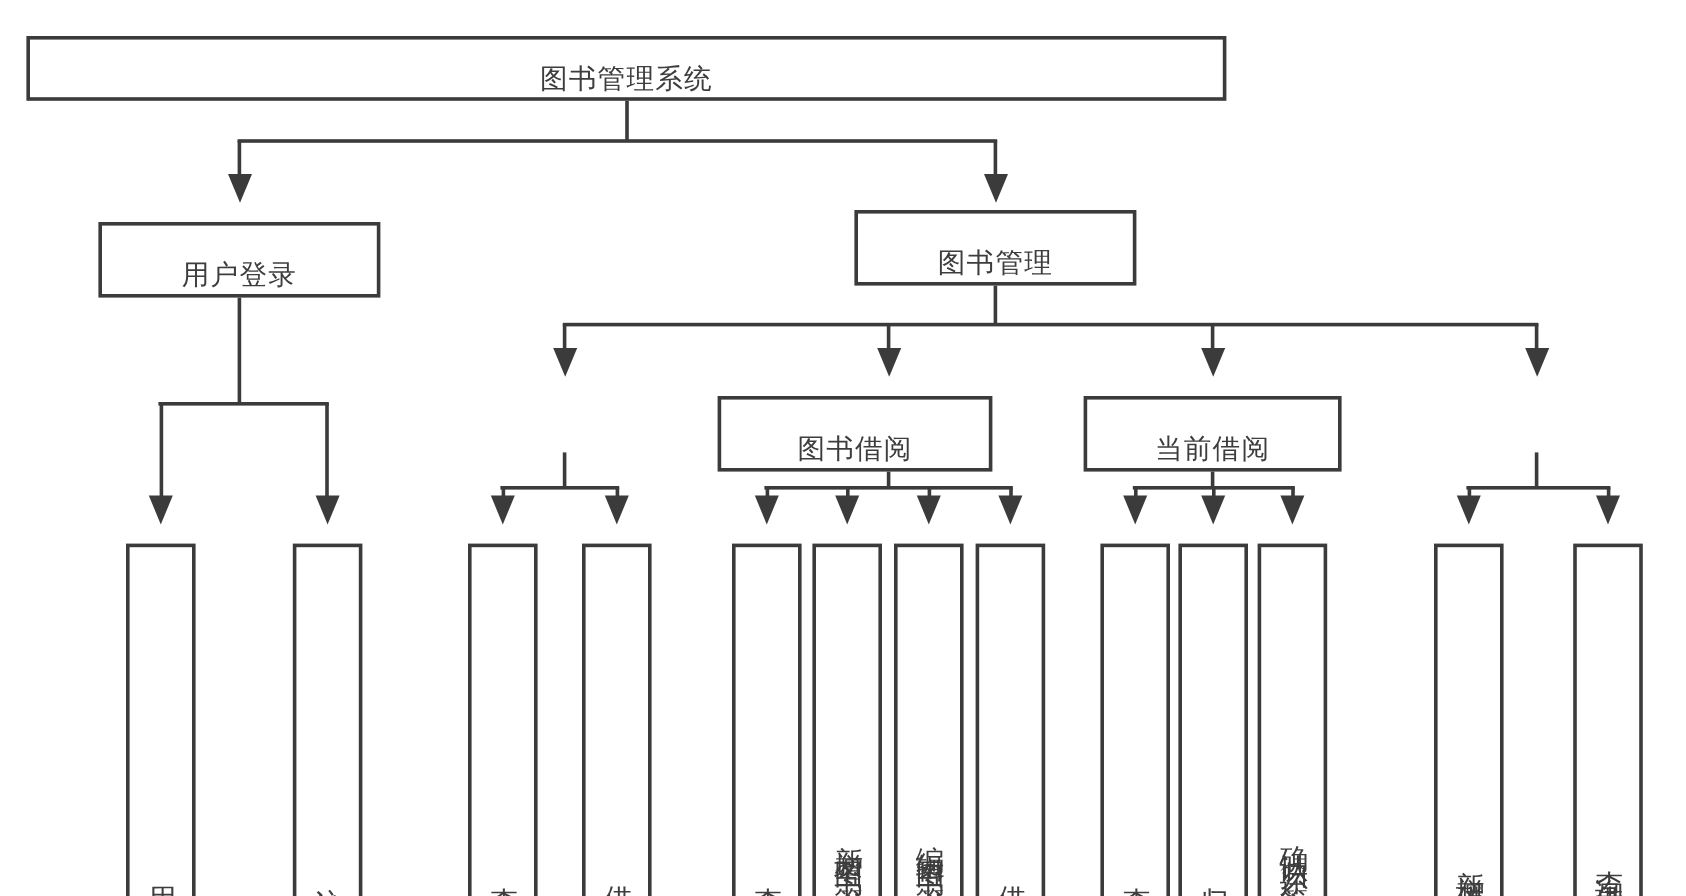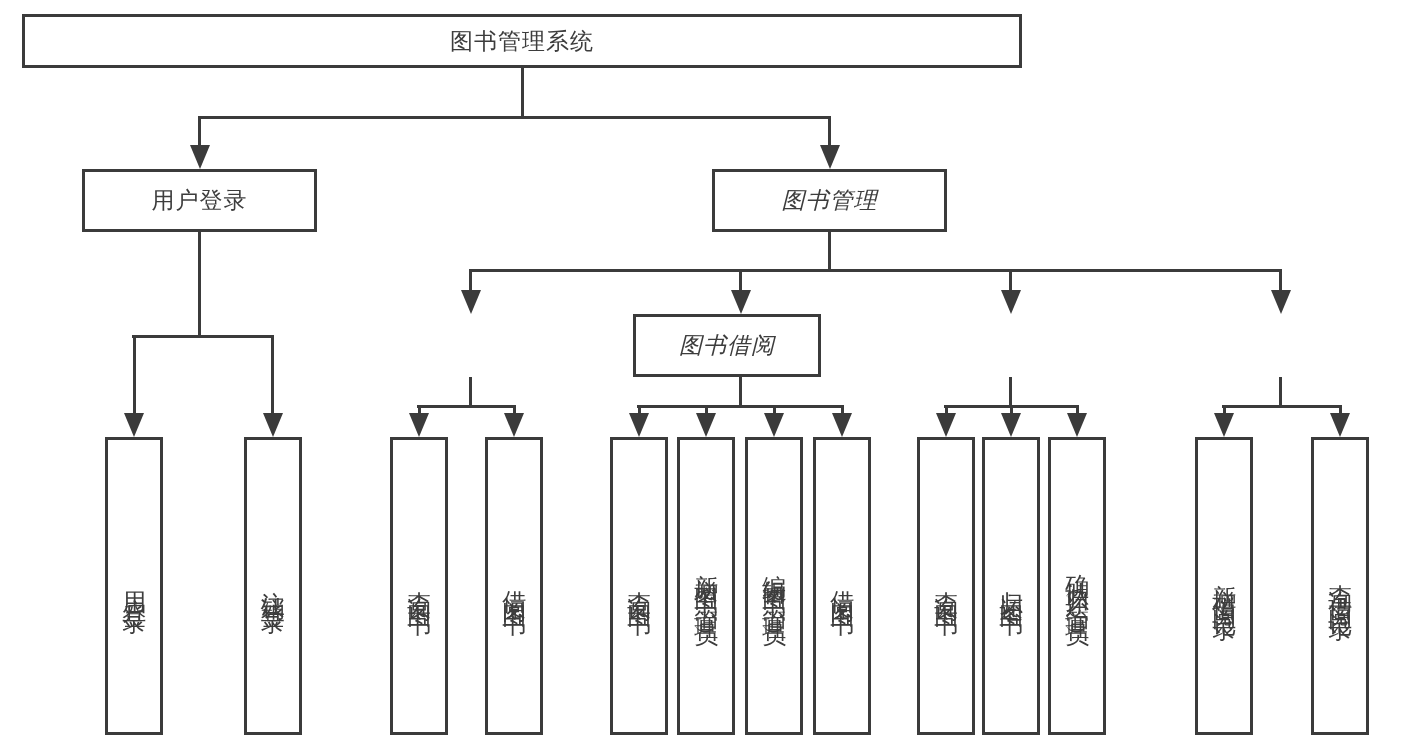--- a/index.html
+++ b/index.html
@@ -10,23 +10,24 @@
     background: #ffffff;
     font-family: "Liberation Sans", sans-serif;
     overflow: hidden;
   }
   .box {
     position: absolute;
     box-sizing: border-box;
     background: #ffffff;
     border: 3px solid #3b3b3b;
     display: flex;
-    align-items: center;
+    align-items: flex-end;
     justify-content: center;
     color: #3d3d3d;
+    margin-top: 16px;
   }
   .hnode { font-size: 23px; letter-spacing: 1px; }
   .leaf  { font-size: 24px; }
   .leaf .vtext {
     writing-mode: vertical-rl;
     text-orientation: mixed;
     letter-spacing: 7px;
     line-height: 1.1;
     white-space: nowrap;
   }
@@ -117,26 +118,29 @@
   <div class="vline" style="left:1338.5px; top:406px; height:10px;"></div>
   <div class="arrow" style="left:1330px;   top:413px;"></div>
 
   <div class="box hnode" style="left:22px; top:14px; width:1000px; height:54px;">
     <span>图书管理系统</span>
   </div>
 
   <div class="box hnode" style="left:82px; top:169px; width:235px; height:63px;">
     <span>用户登录</span>
   </div>
-  <div class="box hnode" style="left:712px; top:169px; width:235px; height:63px;font-style:italic;">
+  <div class="box hnode" style="left:712px; top:159px; width:235px; height:63px;">
     <span>图书管理</span>
   </div>
 
-  <div class="box hnode" style="left:633px; top:314px; width:188px; height:63px;font-style:italic;">
+  <div class="box hnode" style="left:598px; top:314px; width:229px; height:63px;">
     <span>图书借阅</span>
+  </div>
+  <div class="box hnode" style="left:903px; top:314px; width:215px; height:63px;">
+    <span>当前借阅</span>
   </div>
 
   <div class="box leaf" style="left:105px; top:437px; width:58px; height:298px;">
     <span class="vtext">用户登录</span>
   </div>
   <div class="box leaf" style="left:243.5px; top:437px; width:58px; height:298px;">
     <span class="vtext">注销登录</span>
   </div>
 
   <div class="box leaf" style="left:390px; top:437px; width:58px; height:298px;">

